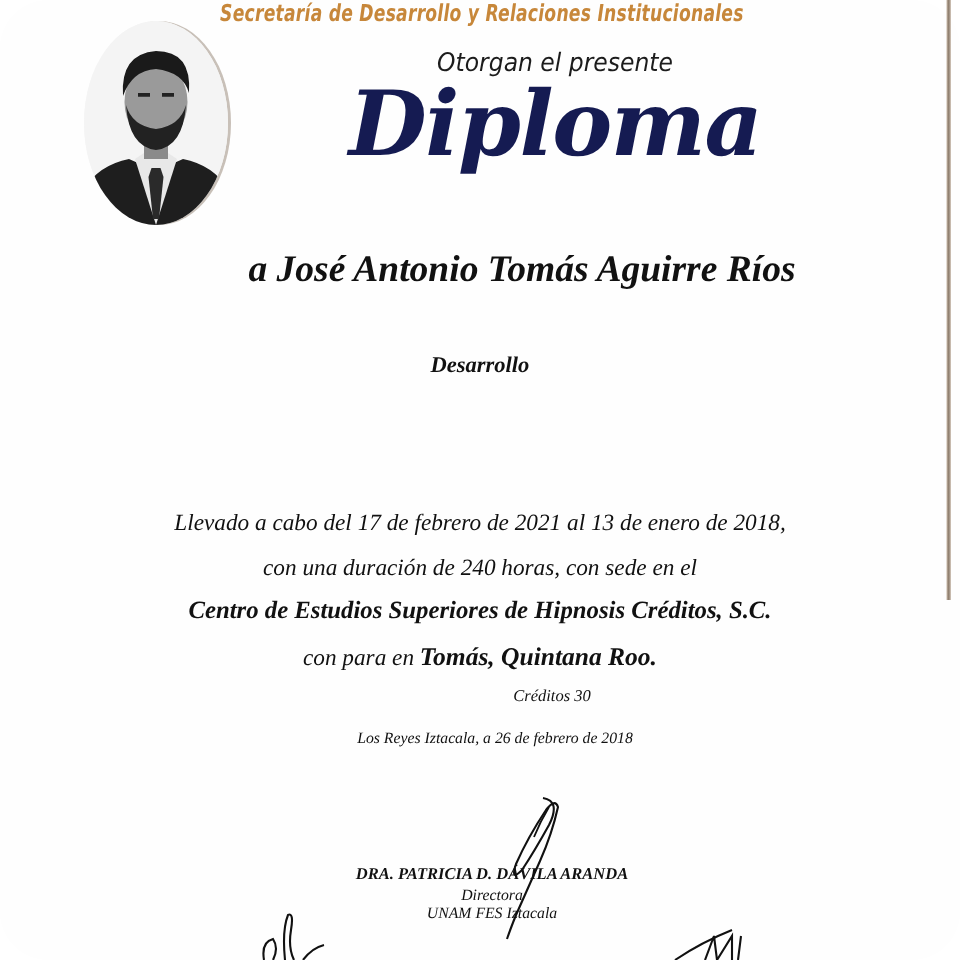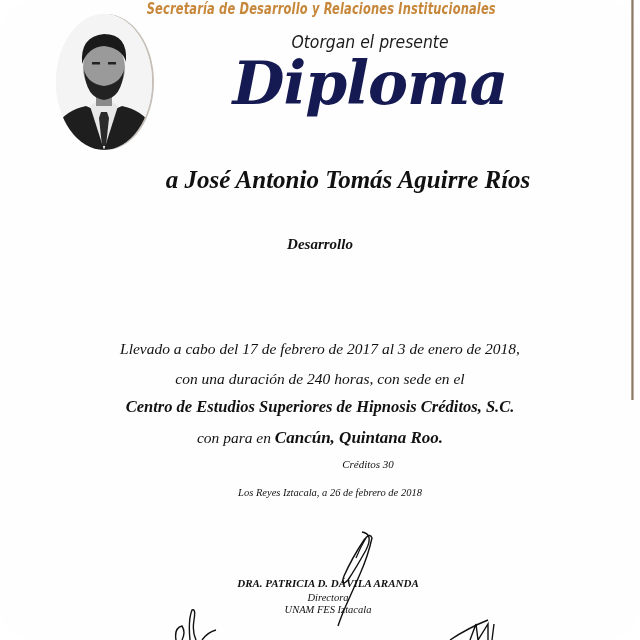--- a/index.html
+++ b/index.html
@@ -92,26 +92,26 @@
     </svg>
   </div>
 
   <div class="abs otorgan">Otorgan el presente</div>
   <div class="abs diploma-title">Diploma</div>
 
   <div class="abs recipient">a José Antonio Tomás Aguirre Ríos</div>
   <div class="abs diplomado-label">Desarrollo</div>
 
 
-  <div class="abs llevado">Llevado a cabo del 17 de febrero de 2017 al 3 de enero de 2018,</div>
+  <div class="abs llevado">Llevado a cabo del 17 de febrero de 2021 al 13 de enero de 2018,</div>
   <div class="abs duracion">con una duración de 240 horas, con sede en el</div>
   <div class="abs centro">Centro de Estudios Superiores de Hipnosis Créditos, S.C.</div>
   <div class="abs sede">
     <span>con para en</span>
-    <b>Cancún, Quintana Roo.</b>
+    <b>Tomás, Quintana Roo.</b>
   </div>
   <div class="abs creditos">Créditos 30</div>
   <div class="abs lugar-fecha">Los Reyes Iztacala, a 26 de febrero de 2018</div>
 
   <div class="sig" style="left:330px; top:528px;">
     <svg width="50" height="100" viewBox="0 0 50 100">
       <path d="M32 4 Q44 6 36 22 Q26 40 18 52 Q10 60 14 48 Q22 30 34 12 Q40 4 42 10 Q38 28 30 46 Q22 64 14 82 Q10 92 8 98" fill="none" stroke="#111" stroke-width="1.4"></path>
       <path d="M36 10 Q30 20 26 30" fill="none" stroke="#111" stroke-width="1.2"></path>
     </svg>
   </div>

